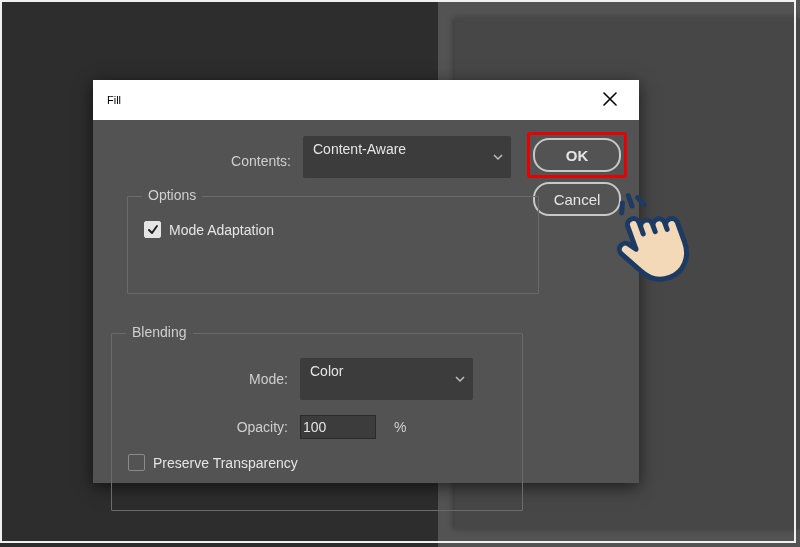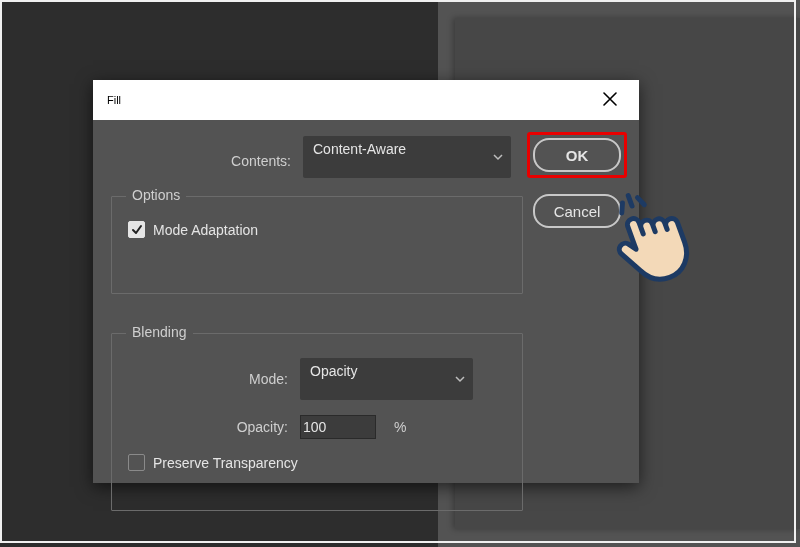--- a/index.html
+++ b/index.html
@@ -20,30 +20,30 @@
   .form-row{display:flex;align-items:center;gap:12px;}
   .row-label{text-align:right;color:#cfcfcf;}
   .contents-label{width:180px;margin-top:8px;}
   .select{position:relative;background:#3c3c3c;height:26px;border-radius:2px;color:#e5e5e5;display:flex;align-items:center;padding:0 28px 16px 10px;cursor:pointer;}
   .select.wide{width:170px;}
   .select.mid{width:135px;}
   .chevron{position:absolute;right:8px;top:50%;transform:translateY(-50%);}
   .chevron svg{width:10px;height:10px;display:block;}
 
   
-  .btn-col{position:absolute;right:18px;top:18px;display:flex;flex-direction:column;gap:22px;align-items:center;}
+  .btn-col{position:absolute;right:18px;top:18px;display:flex;flex-direction:column;gap:10px;align-items:center;}
   .pill{width:84px;height:30px;border:2px solid #c8c8c8;border-radius:16px;display:flex;align-items:center;justify-content:center;color:#e5e5e5;font-size:15px;cursor:pointer;background:#535353;}
   .pill.primary{font-weight:600;}
   .ok-highlight{position:absolute;left:-6px;top:-6px;right:-6px;bottom:-6px;border:3px solid #e80000;border-radius:3px;pointer-events:none;}
   .ok-wrap{position:relative;}
 
   
   .group{border:1px solid #6b6b6b;border-radius:1px;padding:24px 16px 16px 16px;margin-top:18px;position:relative;}
   .group-title{position:absolute;top:-10px;left:14px;background:#535353;padding:0 6px;color:#cfcfcf;}
-  .g-options{width:378px;height:56px;}
+  .g-options{width:378px;height:56px;margin-left:16px;}
   .g-blending{width:378px;height:136px;margin-top:39px;}
   .inner-rows{display:flex;flex-direction:column;gap:15px;}
 
   
   .chk-row{display:flex;align-items:center;gap:8px;cursor:pointer;}
   .chk{width:15px;height:15px;border:1px solid #8a8a8a;border-radius:2px;display:flex;align-items:center;justify-content:center;background:#535353;}
   .chk.checked{background:#e5e5e5;border-color:#e5e5e5;}
   .chk.checked svg{width:12px;height:12px;}
   .chk-label{color:#e5e5e5;}
 
@@ -114,21 +114,21 @@
         <span class="chk-label">Mode Adaptation</span>
       </div>
     </div>
 
     <div class="group g-blending">
       <span class="group-title">Blending</span>
       <div class="inner-rows">
         <div class="form-row">
           <div class="row-label b-row-label">Mode:</div>
           <div class="select mid">
-            <span>Opacity</span>
+            <span>Color</span>
             <span class="chevron">
               <svg viewBox="0 0 10 10">
                   <path d="M1 3 L5 7 L9 3" stroke="#bdbdbd" stroke-width="1.5" fill="none"></path>
                 </svg>
             </span>
           </div>
         </div>
         <div class="form-row">
           <div class="row-label b-row-label">Opacity:</div>
           <div class="num-input">

